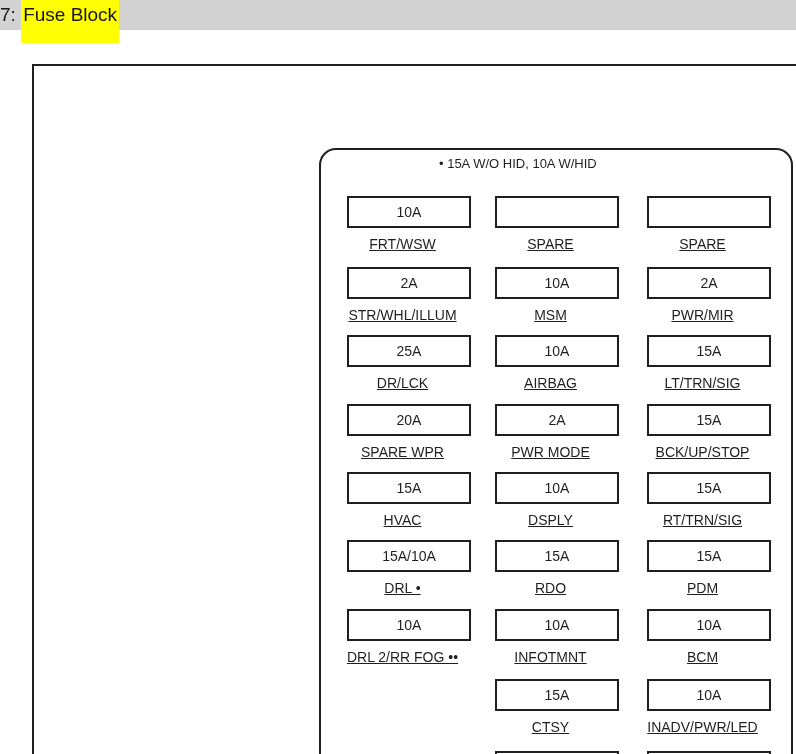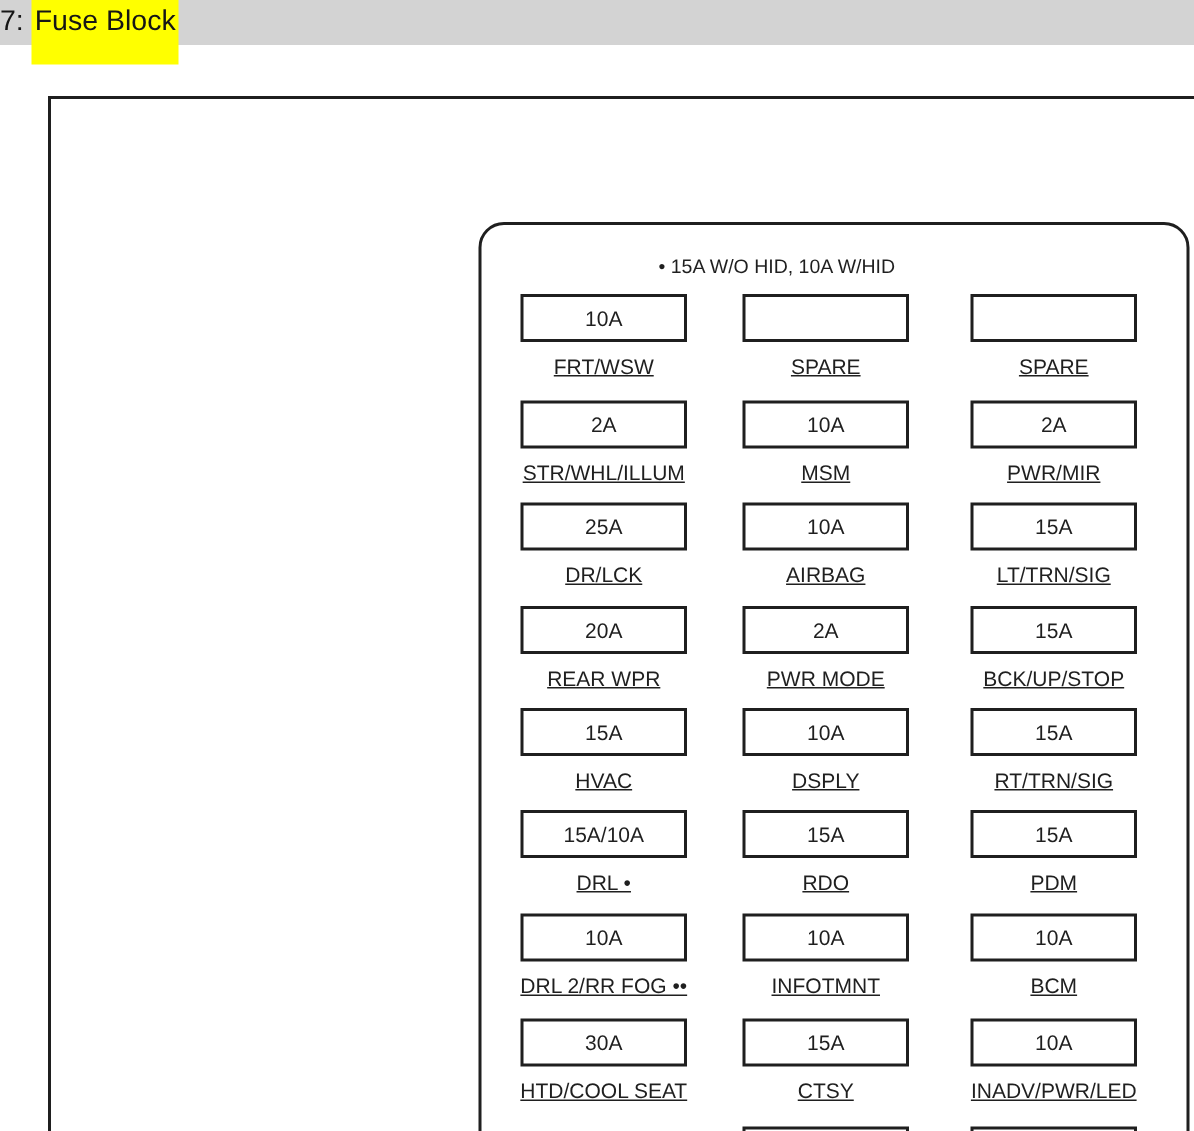--- a/index.html
+++ b/index.html
@@ -29,32 +29,32 @@
 
   
   .panel{
     position:absolute;left:285px;top:82px;width:474px;height:662px;
     box-sizing:border-box;
     border:2px solid #1f1f1f;border-radius:17px;
     background:#ffffff;
   }
   .notes{
     position:absolute;left:118px;top:5px;
-    font-size:13px;line-height:17px;white-space:nowrap;margin-top:14px;
+    font-size:13px;line-height:17px;white-space:nowrap;
   }
 
   .row{position:absolute;left:0;width:100%;height:62px;}
   .r1{top:46px}.r2{top:117px}.r3{top:185px}.r4{top:254px}
   .r5{top:322px}.r6{top:390px}.r7{top:459px}.r8{top:529px}.r9{top:601px}
 
   .cell{position:absolute;width:111px;height:60px;}
   .c1{left:26px}.c2{left:174px}.c3{left:326px}
 
   .fusebox{
-    box-sizing:border-box;width:111px;height:32px;
+    box-sizing:border-box;width:124px;height:32px;
     border:2px solid #1f1f1f;background:#ffffff;
     display:flex;align-items:center;justify-content:center;
     font-size:14px;
   }
   .fuselabel{
     position:absolute;top:40px;left:50%;transform:translateX(-50%);
     white-space:nowrap;font-size:14px;text-decoration:underline;
   }
 </style>
 </head>
@@ -133,21 +133,21 @@
           </div>
         <div class="fuselabel">LT/TRN/SIG</div>
       </div>
     </div>
 
     <div class="row r4">
       <div class="cell c1">
         <div class="fusebox">
             <span>20A</span>
           </div>
-        <div class="fuselabel">REAR WPR</div>
+        <div class="fuselabel">SPARE WPR</div>
       </div>
       <div class="cell c2">
         <div class="fusebox">
             <span>2A</span>
           </div>
         <div class="fuselabel">PWR MODE</div>
       </div>
       <div class="cell c3">
         <div class="fusebox">
             <span>15A</span>
@@ -213,26 +213,20 @@
       </div>
       <div class="cell c3">
         <div class="fusebox">
             <span>10A</span>
           </div>
         <div class="fuselabel">BCM</div>
       </div>
     </div>
 
     <div class="row r8">
-      <div class="cell c1">
-        <div class="fusebox">
-            <span>30A</span>
-          </div>
-        <div class="fuselabel">HTD/COOL SEAT</div>
-      </div>
       <div class="cell c2">
         <div class="fusebox">
             <span>15A</span>
           </div>
         <div class="fuselabel">CTSY</div>
       </div>
       <div class="cell c3">
         <div class="fusebox">
             <span>10A</span>
           </div>

